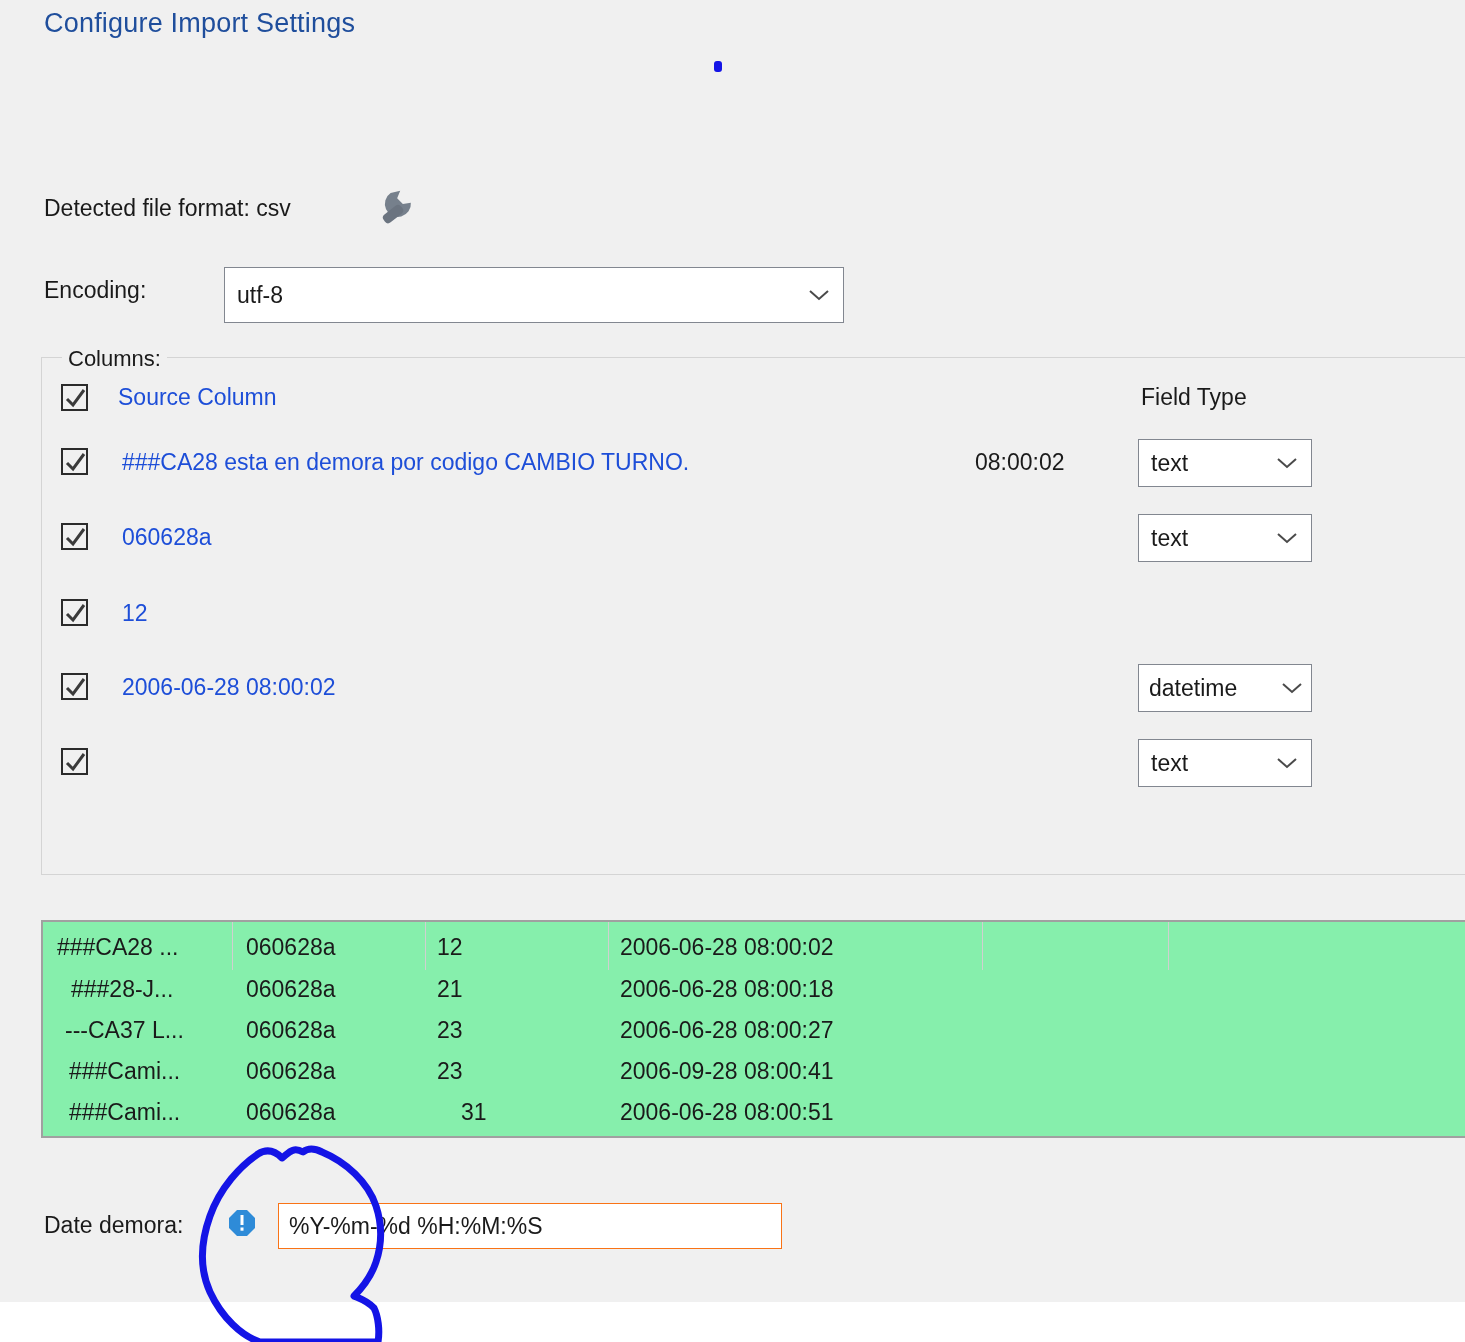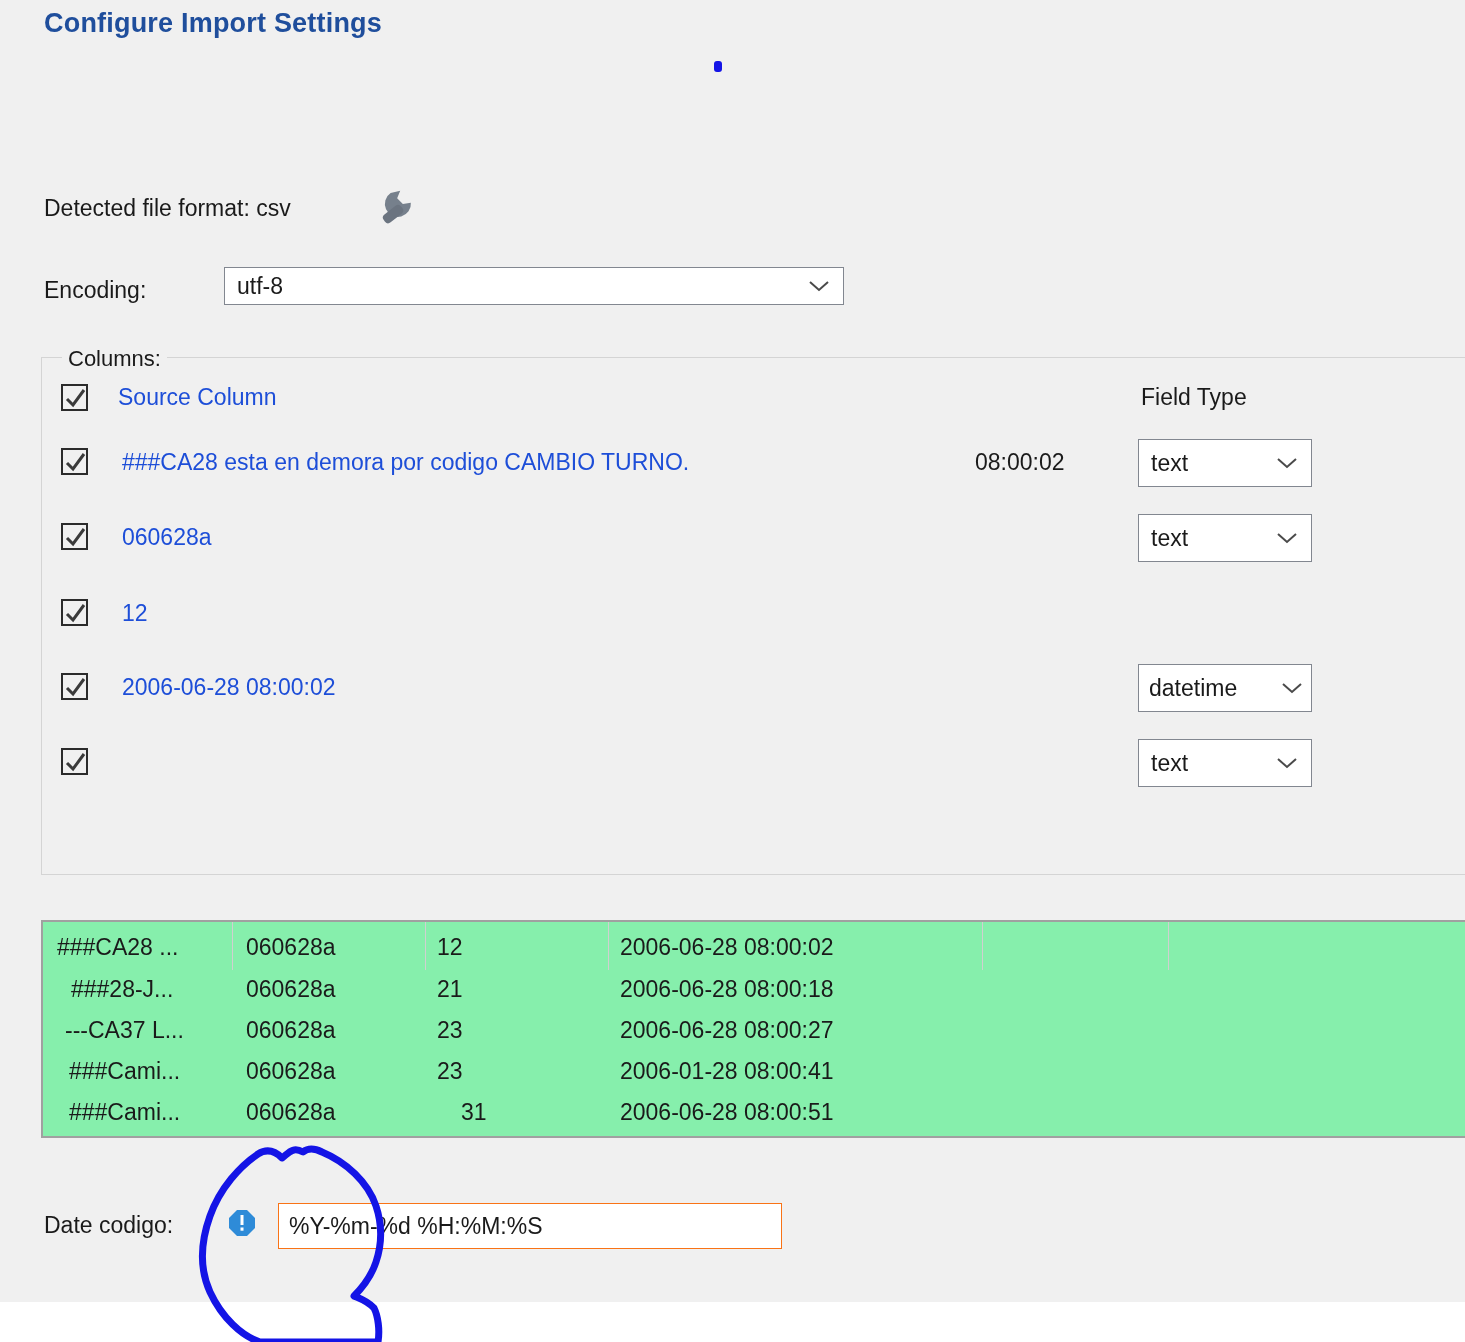--- a/index.html
+++ b/index.html
@@ -22,21 +22,21 @@
     left: 0; top: 0;
     width: 1465px;
     height: 1302px;
     background: #f0f0f0;
   }
   .title {
     position: absolute;
     left: 44px;
     top: 8px;
     font-size: 27px;
-    font-weight: bold;
+    font-weight: normal;
     color: #1f4e9c;
     letter-spacing: 0.2px;
     white-space: nowrap;
   }
   .blue-dot {
     position: absolute;
     left: 714px;
     top: 61px;
     width: 8px;
     height: 11px;
@@ -86,21 +86,21 @@
     right: 13px;
     top: 50%;
     transform: translateY(-50%);
     width: 22px;
     height: 14px;
   }
   #encoding-combo {
     left: 224px;
     top: 267px;
     width: 620px;
-    height: 38px;
+    height: 56px;
   }
   
   .group-box {
     position: absolute;
     left: 41px;
     top: 357px;
     width: 1424px;
     height: 518px;
     border: 1px solid #d4d4d4;
     border-right: none;
@@ -353,31 +353,31 @@
     <div>
       <span class="pv-cell" style="left:22px; top:95px;">---CA37 L...</span>
       <span class="pv-cell" style="left:203px; top:95px;">060628a</span>
       <span class="pv-cell" style="left:394px; top:95px;">23</span>
       <span class="pv-cell" style="left:577px; top:95px;">2006-06-28 08:00:27</span>
     </div>
     <div>
       <span class="pv-cell" style="left:26px; top:136px;">###Cami...</span>
       <span class="pv-cell" style="left:203px; top:136px;">060628a</span>
       <span class="pv-cell" style="left:394px; top:136px;">23</span>
-      <span class="pv-cell" style="left:577px; top:136px;">2006-01-28 08:00:41</span>
+      <span class="pv-cell" style="left:577px; top:136px;">2006-09-28 08:00:41</span>
     </div>
     <div>
       <span class="pv-cell" style="left:26px; top:177px;">###Cami...</span>
       <span class="pv-cell" style="left:203px; top:177px;">060628a</span>
       <span class="pv-cell" style="left:394px; top:177px;margin-left:24px;">31</span>
       <span class="pv-cell" style="left:577px; top:177px;">2006-06-28 08:00:51</span>
     </div>
   </div>
 
-  <div class="dateformat-label">Date codigo:</div>
+  <div class="dateformat-label">Date demora:</div>
 
   <span class="info-icon">
     <svg width="28" height="28" viewBox="0 0 28 28">
       <polygon points="9,1 19,1 27,9 27,19 19,27 9,27 1,19 1,9" fill="#2e8bd8"></polygon>
       <rect x="12.5" y="6" width="3" height="10" fill="#ffffff"></rect>
       <rect x="12.5" y="18.5" width="3" height="3.2" fill="#ffffff"></rect>
     </svg>
   </span>
 
   <div id="dateformat-input">

